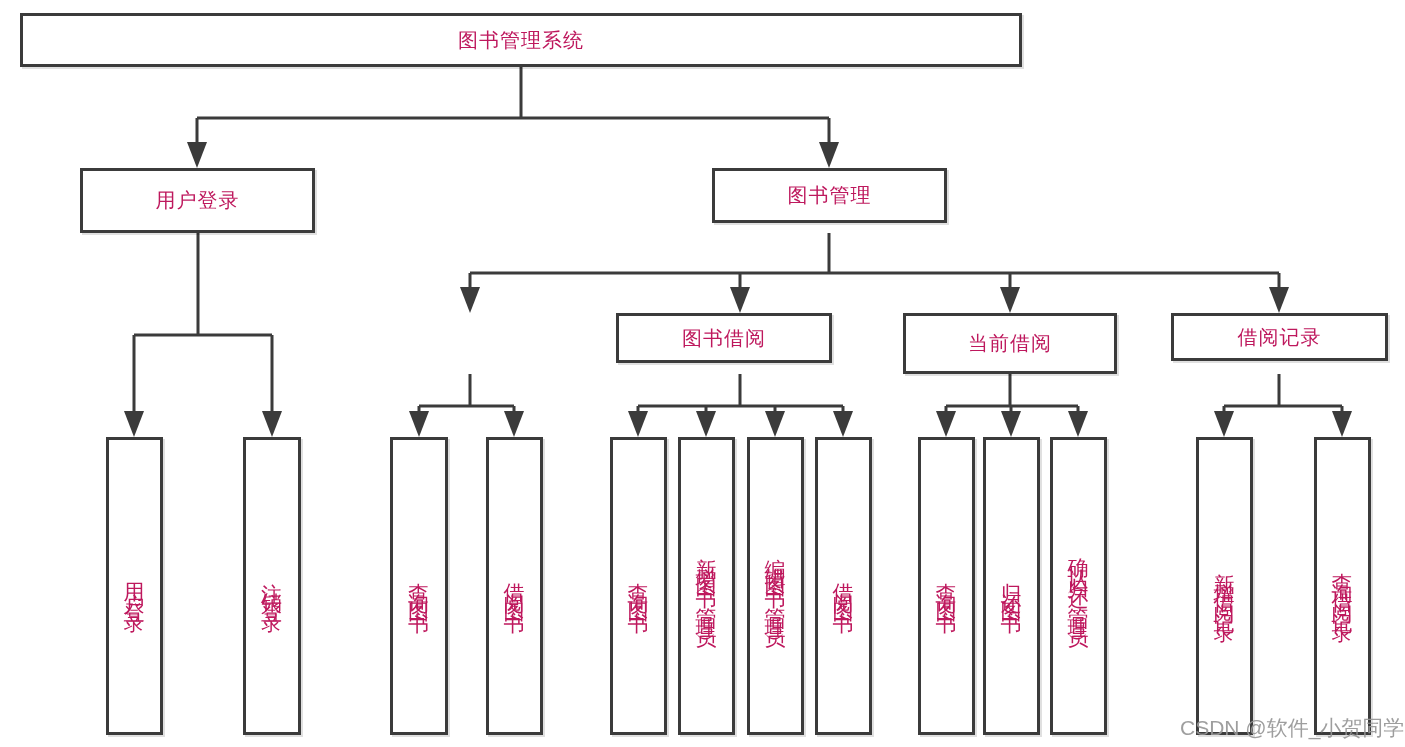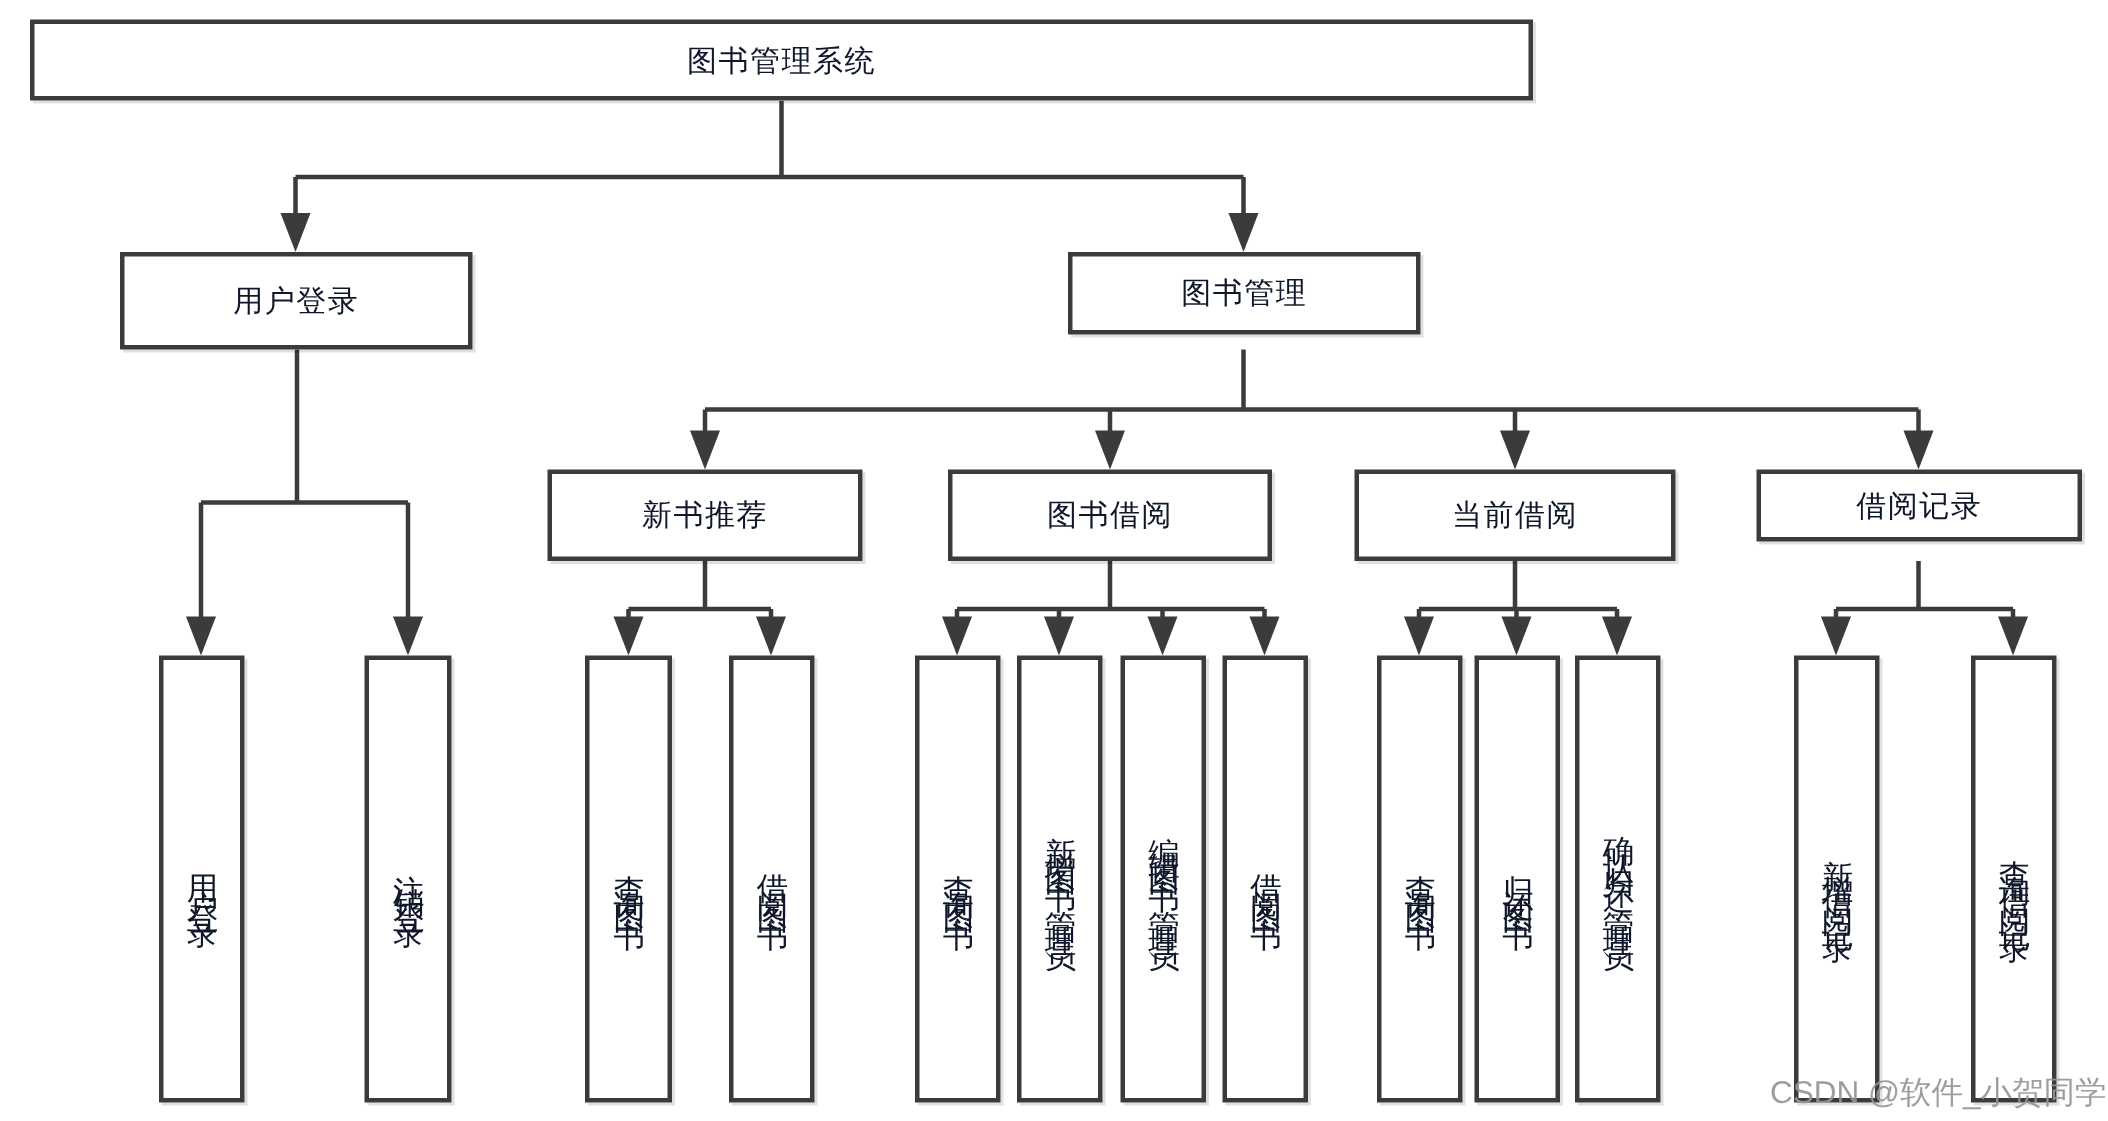--- a/index.html
+++ b/index.html
@@ -23,21 +23,21 @@
   }
   .node {
     position: absolute;
     box-sizing: border-box;
     background: #ffffff;
     border: 3px solid #3b3b3b;
     box-shadow: 2px 2px 0 rgba(0,0,0,0.12);
     display: flex;
     align-items: center;
     justify-content: center;
-    color: #0f172a;
+    color: #be185d;
     font-size: 20px;
     letter-spacing: 1px;
     z-index: 1;
   }
   .vnode {
     writing-mode: vertical-rl;
     text-orientation: mixed;
     font-size: 21px;
     letter-spacing: 10px;
     line-height: 1;
@@ -95,22 +95,21 @@
       <polygon points="1214,411 1234,411 1224,437"></polygon>
       <polygon points="1332,411 1352,411 1342,437"></polygon>
     </g>
   </svg>
 
   <div class="node" style="left:20px; top:13px; width:1002px; height:54px;">图书管理系统</div>
 
   <div class="node" style="left:80px; top:168px; width:235px; height:65px;">用户登录</div>
   <div class="node" style="left:712px; top:168px; width:235px; height:55px;">图书管理</div>
 
-  <div class="node" style="left:365px; top:313px; width:210px; height:61px;">新书推荐</div>
-  <div class="node" style="left:632px; top:313px; width:216px; height:61px;">图书借阅</div>
+  <div class="node" style="left:616px; top:313px; width:216px; height:50px;">图书借阅</div>
   <div class="node" style="left:903px; top:313px; width:214px; height:61px;">当前借阅</div>
   <div class="node" style="left:1171px; top:313px; width:217px; height:48px;">借阅记录</div>
 
   <div class="node vnode" style="left:106px; top:437px; width:57px; height:298px;">用户登录</div>
   <div class="node vnode" style="left:243px; top:437px; width:58px; height:298px;">注销登录</div>
 
   <div class="node vnode" style="left:390px; top:437px; width:58px; height:298px;">查询图书</div>
   <div class="node vnode" style="left:486px; top:437px; width:57px; height:298px;">借阅图书</div>
 
   <div class="node vnode" style="left:610px; top:437px; width:57px; height:298px;">查询图书</div>

